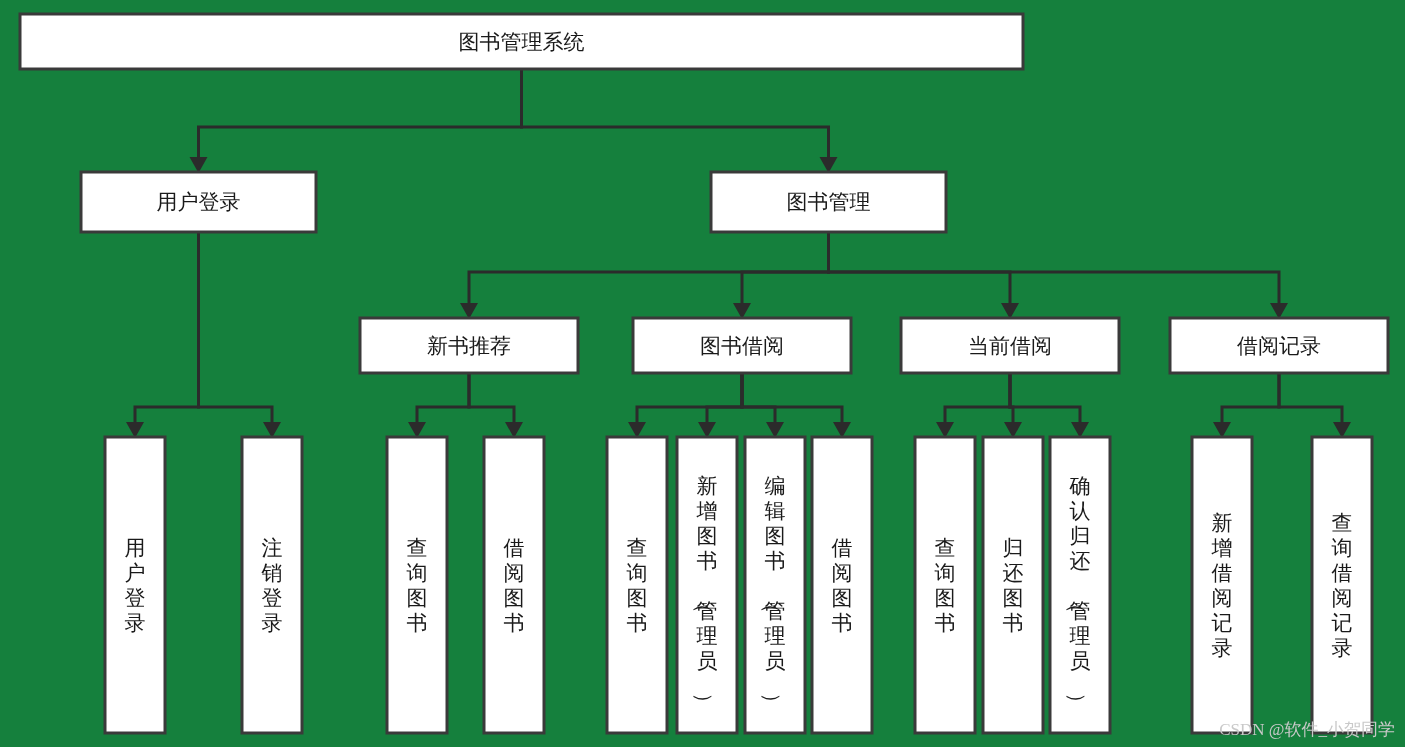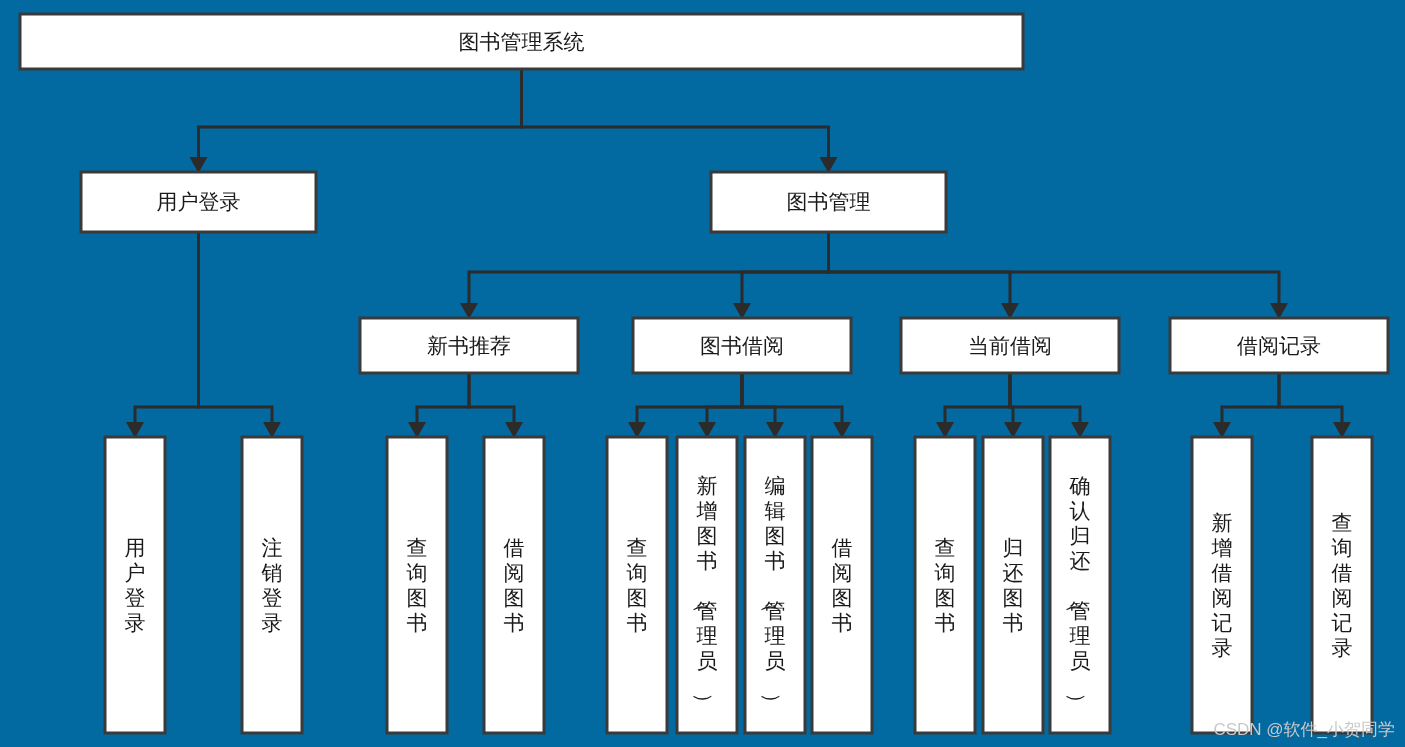--- a/index.html
+++ b/index.html
@@ -1,26 +1,26 @@
 <!DOCTYPE html>
 <html><head>
 <meta charset="utf-8">
 <style>
   html,body{margin:0;padding:0;background:#ffffff;}
   body{font-family:"Liberation Sans","DejaVu Sans",sans-serif;}
-  #stage{position:relative;width:1405px;height:747px;background:#0369a1;overflow:hidden;}
+  #stage{position:relative;width:1405px;height:747px;background:#15803d;overflow:hidden;}
   svg#diagram{position:absolute;left:0;top:0;width:1405px;height:747px;}
   .node-rect{fill:#ffffff;stroke:#3a3a3a;stroke-width:3;}
   .node-label{fill:#1a1a1a;font-family:"DejaVu Sans","Liberation Sans",sans-serif;text-anchor:middle;}
   .node-label.horiz{font-size:21px;dominant-baseline:middle;}
   .vlabel{fill:#1a1a1a;font-family:"DejaVu Sans","Liberation Sans",sans-serif;font-size:21px;text-anchor:middle;}
   .connector{stroke:#2b2b2b;stroke-width:3;fill:none;}
   .arrow-head{fill:#2b2b2b;stroke:none;}
   .watermark{position:absolute;right:10px;bottom:6px;color:#c9c9c9;font-size:17px;
-    font-family:Liberation Sans, sans-serif;white-space:nowrap;pointer-events:none;margin-left:40px;}
+    font-family:Liberation Serif, serif;white-space:nowrap;pointer-events:none;margin-left:40px;}
 </style>
 </head>
 <body>
 
 <div id="stage">
   <svg id="diagram" viewBox="0 0 1405 747" xmlns="http://www.w3.org/2000/svg">
     <g id="edge-layer">
         <g>
           <path class="connector" d="M 521.5 69 L 521.5 127 L 198.5 127 L 198.5 159"></path>
           <polygon class="arrow-head" points="189.5,157 207.5,157 198.5,173"></polygon>

